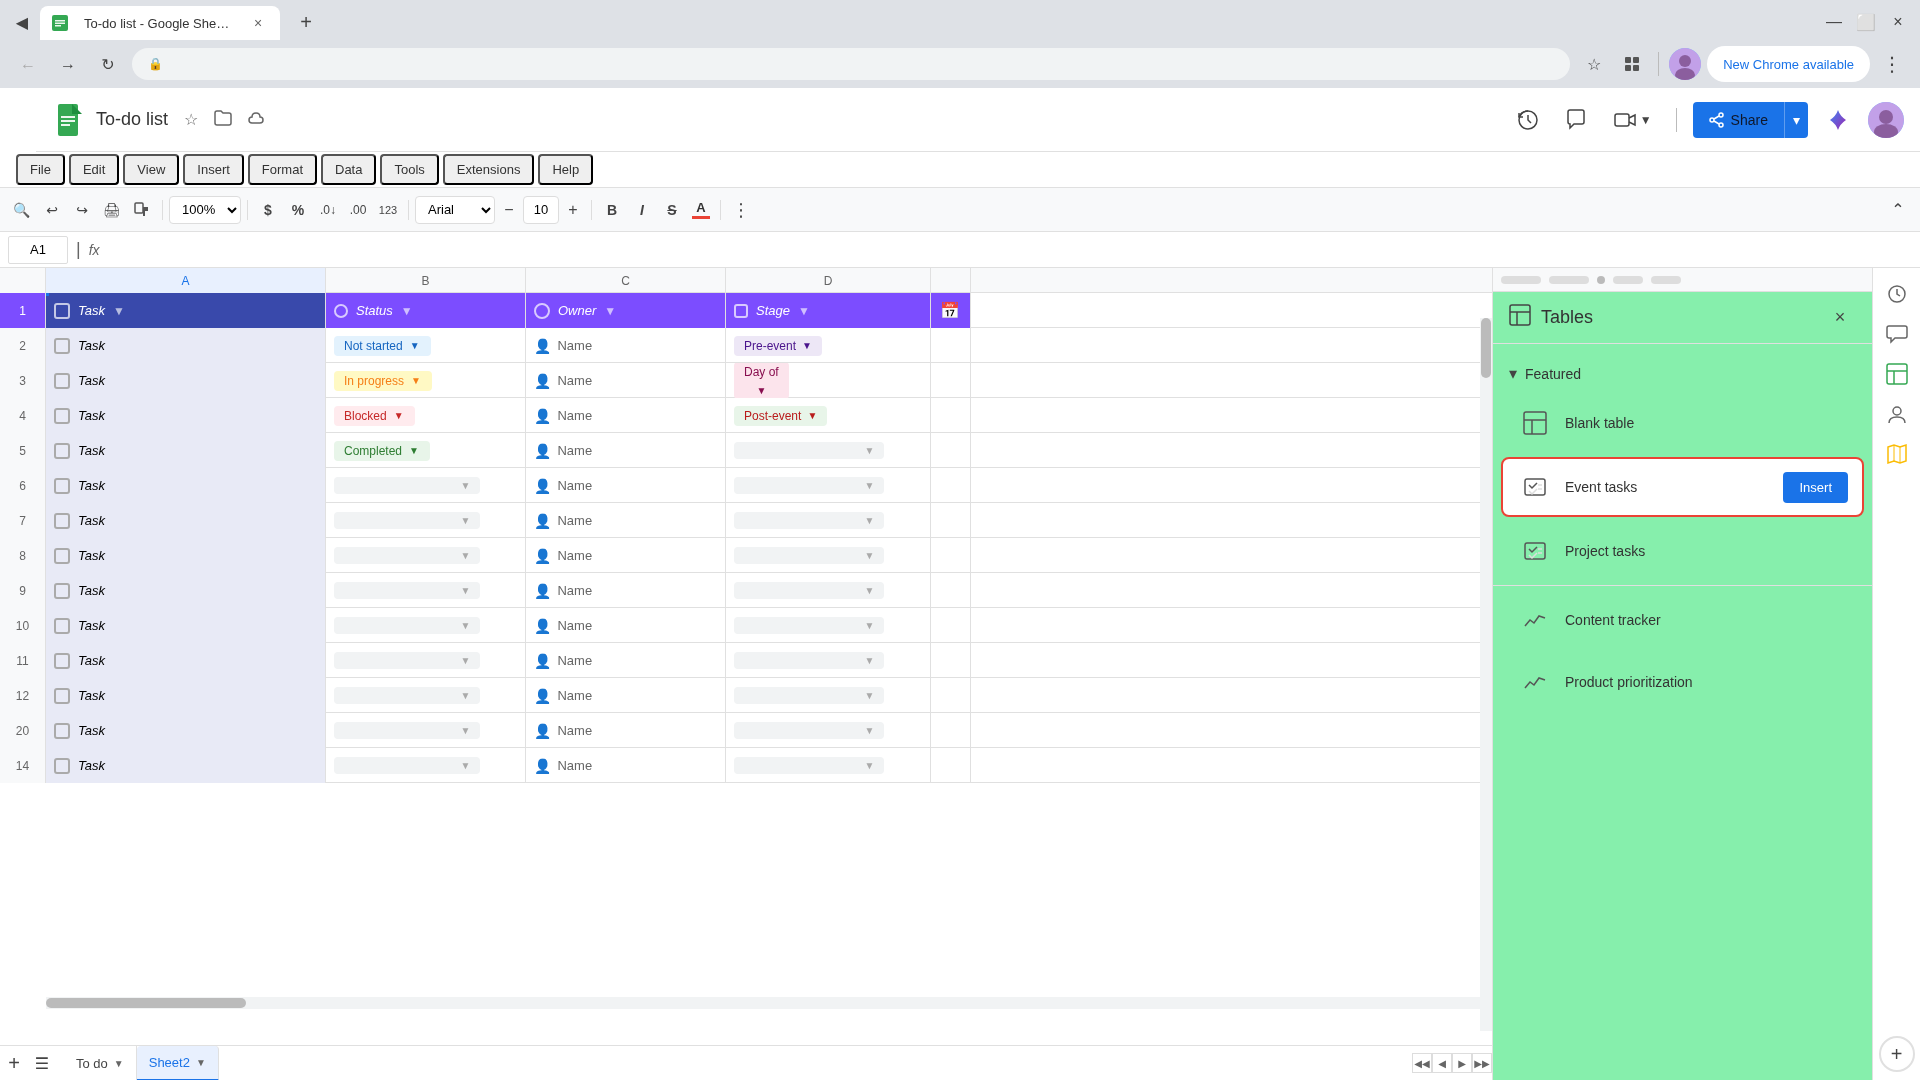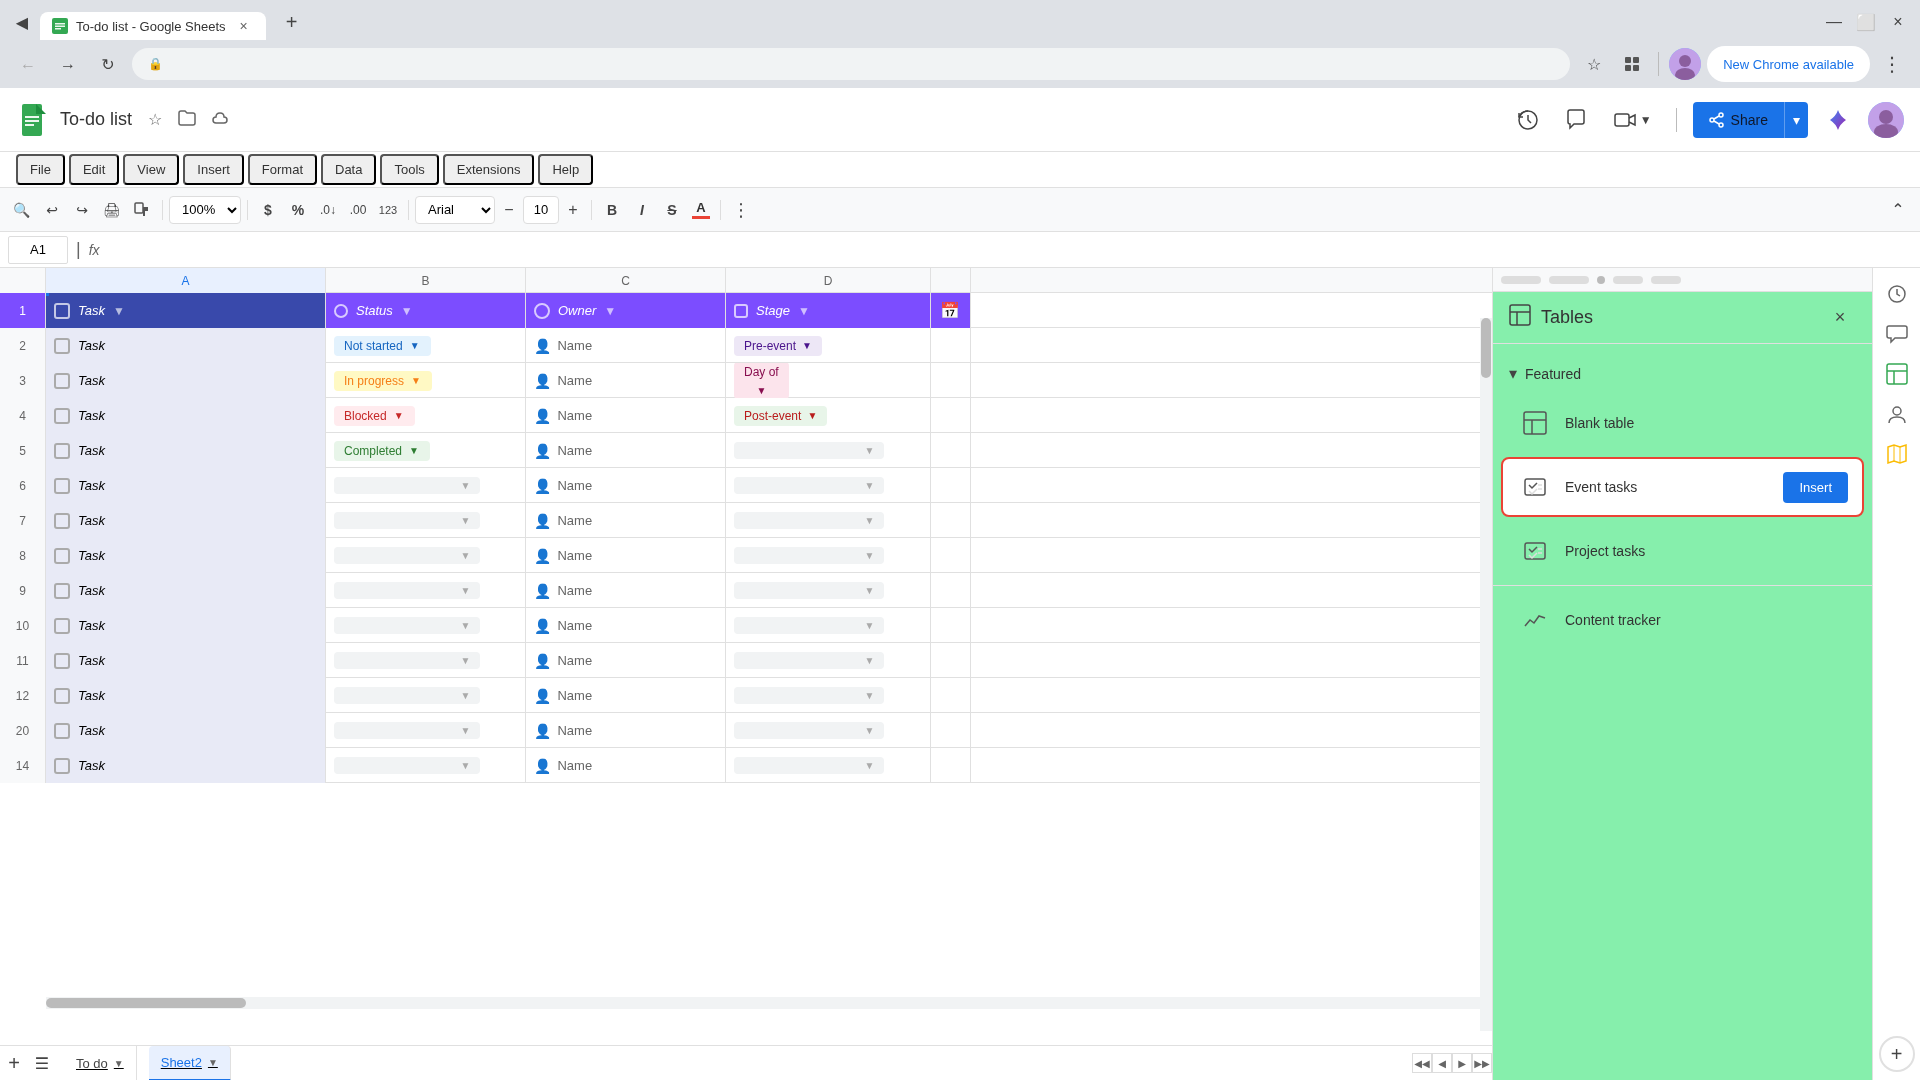--- a/index.html
+++ b/index.html
@@ -4,21 +4,21 @@
   <style>
     * { box-sizing: border-box; margin: 0; padding: 0; }
     body { font-family: Arial, sans-serif; font-size: 13px; background: #f8f9fa; overflow: hidden; width: 1920px; height: 1080px; }
 
     
     .browser-frame { width: 1920px; height: 1080px; display: flex; flex-direction: column; background: #dee1e6; }
 
     
     .tab-bar { height: 40px; background: #dee1e6; display: flex; align-items: flex-end; padding: 0 0 0 8px; }
     .tab-nav-btn { width: 28px; height: 28px; border: none; background: transparent; cursor: pointer; border-radius: 50%; display: flex; align-items: center; justify-content: center; color: #444; font-size: 16px; }
-    .tab { height: 28px; min-width: 200px; max-width: 240px; background: white; border-radius: 8px 8px 0 0; display: flex; align-items: center; padding: 11px 12px; gap: 8px; font-size: 13px; color: #333; position: relative; }
+    .tab { height: 34px; min-width: 200px; max-width: 240px; background: white; border-radius: 8px 8px 0 0; display: flex; align-items: center; padding: 11px 12px; gap: 16px; font-size: 13px; color: #333; position: relative; }
     .tab-favicon { width: 16px; height: 16px; background: #34a853; border-radius: 2px; display: flex; align-items: center; justify-content: center; color: white; font-size: 10px; font-weight: bold; }
     .tab-title { flex: 1; overflow: hidden; text-overflow: ellipsis; white-space: nowrap; font-size: 13px; }
     .tab-close { width: 20px; height: 20px; border: none; background: transparent; cursor: pointer; border-radius: 50%; display: flex; align-items: center; justify-content: center; color: #666; font-size: 14px; }
     .new-tab-btn { width: 28px; height: 28px; border: none; background: transparent; cursor: pointer; border-radius: 50%; font-size: 20px; color: #444; display: flex; align-items: center; justify-content: center; margin-left: 8px; margin-bottom: 4px; }
 
     
     .address-bar { height: 48px; background: #dee1e6; display: flex; align-items: center; padding: 0 12px; gap: 8px; }
     .nav-btn { width: 32px; height: 32px; border: none; background: transparent; cursor: pointer; border-radius: 50%; display: flex; align-items: center; justify-content: center; color: #444; font-size: 16px; }
     .nav-btn.disabled { color: #aaa; cursor: default; }
     .address-input { flex: 1; height: 32px; background: #f1f3f4; border: none; border-radius: 16px; padding: 0 16px; font-size: 14px; color: #333; display: flex; align-items: center; }
@@ -26,21 +26,21 @@
     .browser-action-btn { width: 32px; height: 32px; border: none; background: transparent; cursor: pointer; border-radius: 50%; display: flex; align-items: center; justify-content: center; color: #444; font-size: 16px; }
     .new-chrome-btn { background: white; border: none; border-radius: 20px; padding: 6px 16px; font-size: 13px; color: #1a73e8; cursor: pointer; font-weight: 500; display: flex; align-items: center; gap: 8px; height: 36px; }
     .avatar { width: 32px; height: 32px; border-radius: 50%; background: #8ab4f8; display: flex; align-items: center; justify-content: center; overflow: hidden; }
     .right-action-icons { display: flex; align-items: center; gap: 6px; }
     .vertical-separator { width: 1px; height: 24px; background: #bbb; margin: 0 4px; }
 
     
     .app-content { flex: 1; display: flex; flex-direction: column; background: white; }
 
     
-    .sheets-header { height: 64px; background: white; display: flex; align-items: center; padding: 0 16px; gap: 12px; border-bottom: 1px solid #e0e0e0; }
+    .sheets-header { height: 64px; background: white; display: flex; align-items: center; padding: 0 16px; gap: 12px; border-bottom: 1px solid #e0e0e0; margin-left: 36px; }
     .sheets-logo { width: 32px; height: 40px; display: flex; align-items: center; justify-content: center; }
     .doc-title { font-size: 18px; color: #333; font-weight: 400; }
     .title-icons { display: flex; gap: 8px; align-items: center; color: #666; font-size: 16px; }
     .title-icon-btn { background: none; border: none; cursor: pointer; color: #666; font-size: 16px; padding: 4px; border-radius: 50%; }
     .header-spacer { flex: 1; }
     .header-right-actions { display: flex; align-items: center; gap: 12px; }
     .header-action-btn { width: 36px; height: 36px; border: none; background: transparent; cursor: pointer; border-radius: 50%; display: flex; align-items: center; justify-content: center; color: #444; font-size: 18px; }
     .share-btn { background: #1a73e8; color: #0f172a; border: none; border-radius: 4px 0 0 4px; padding: 8px 16px; font-size: 14px; cursor: pointer; display: flex; align-items: center; gap: 6px; height: 36px; font-weight: 500; }
     .share-dropdown-btn { background: #1a73e8; color: white; border: none; border-radius: 0 4px 4px 0; padding: 8px 8px; font-size: 14px; cursor: pointer; height: 36px; border-left: 1px solid rgba(255,255,255,0.3); }
     .share-container { display: flex; }
@@ -164,21 +164,21 @@
 
     
     .row-1 .cell-a, .row-1 .cell-b, .row-1 .cell-c, .row-1 .cell-d, .row-1 .cell-e {
       background: #7c4dff;
       color: white;
     }
     .a1-cell { background: #3949ab !important; }
 
     
     .bottom-bar { height: 35px; background: white; display: flex; align-items: center; border-top: 1px solid #e0e0e0; }
-    .sheet-tabs-area { display: flex; align-items: flex-start; flex: 1; padding: 0 8px; gap: 12px; overflow: hidden; height: 35px; text-decoration: underline; }
+    .sheet-tabs-area { display: flex; align-items: flex-start; flex: 1; padding: 0 8px; gap: 0; overflow: hidden; height: 35px; }
     .add-sheet-btn { width: 28px; height: 28px; border: none; background: transparent; cursor: pointer; border-radius: 50%; font-size: 20px; color: #444; display: flex; align-items: center; justify-content: center; flex-shrink: 0; }
     .sheets-list-btn { width: 28px; height: 28px; border: none; background: transparent; cursor: pointer; border-radius: 50%; font-size: 16px; color: #444; display: flex; align-items: center; justify-content: center; flex-shrink: 0; }
     .sheet-tab-item { padding: 0 12px; height: 100%; display: flex; align-items: center; font-size: 13px; cursor: pointer; color: #444; border-right: 1px solid #e0e0e0; gap: 6px; }
     .sheet-tab-item.active-tab { color: #1a73e8; border-bottom: 2px solid #1a73e8; background: #e8f0fe; font-weight: 500; border-radius: 4px 4px 0 0; }
     .tab-dropdown-arrow { font-size: 10px; color: #666; }
 
     
     .nav-arrows-area { display: flex; align-items: center; gap: 0; }
     .nav-scroll-btn { width: 20px; height: 20px; border: 1px solid #ddd; background: white; cursor: pointer; font-size: 10px; display: flex; align-items: center; justify-content: center; color: #666; }
 
@@ -900,20 +900,28 @@
 
           <div class="table-item">
             <div class="table-item-icon">
               <svg width="24" height="24" viewBox="0 0 24 24">
                 <polyline points="2,18 7,12 11,15 16,8 22,10" fill="none" stroke="#555" stroke-width="1.5"></polyline>
               </svg>
             </div>
             <span class="table-item-name">Content tracker</span>
           </div>
 
+          <div class="table-item">
+            <div class="table-item-icon">
+              <svg width="24" height="24" viewBox="0 0 24 24">
+                <polyline points="2,18 7,12 11,15 16,8 22,10" fill="none" stroke="#555" stroke-width="1.5"></polyline>
+              </svg>
+            </div>
+            <span class="table-item-name">Product prioritization</span>
+          </div>
 
         </div>
       </div>
 
       <div class="side-icons">
         <button class="side-icon-btn" title="History">
           <svg width="22" height="22" viewBox="0 0 22 22">
               <circle cx="11" cy="11" r="8" fill="none" stroke="#666" stroke-width="1.5"></circle>
               <polyline points="11,6 11,11 14,13" stroke="#666" stroke-width="1.5" fill="none"></polyline>
             </svg>

